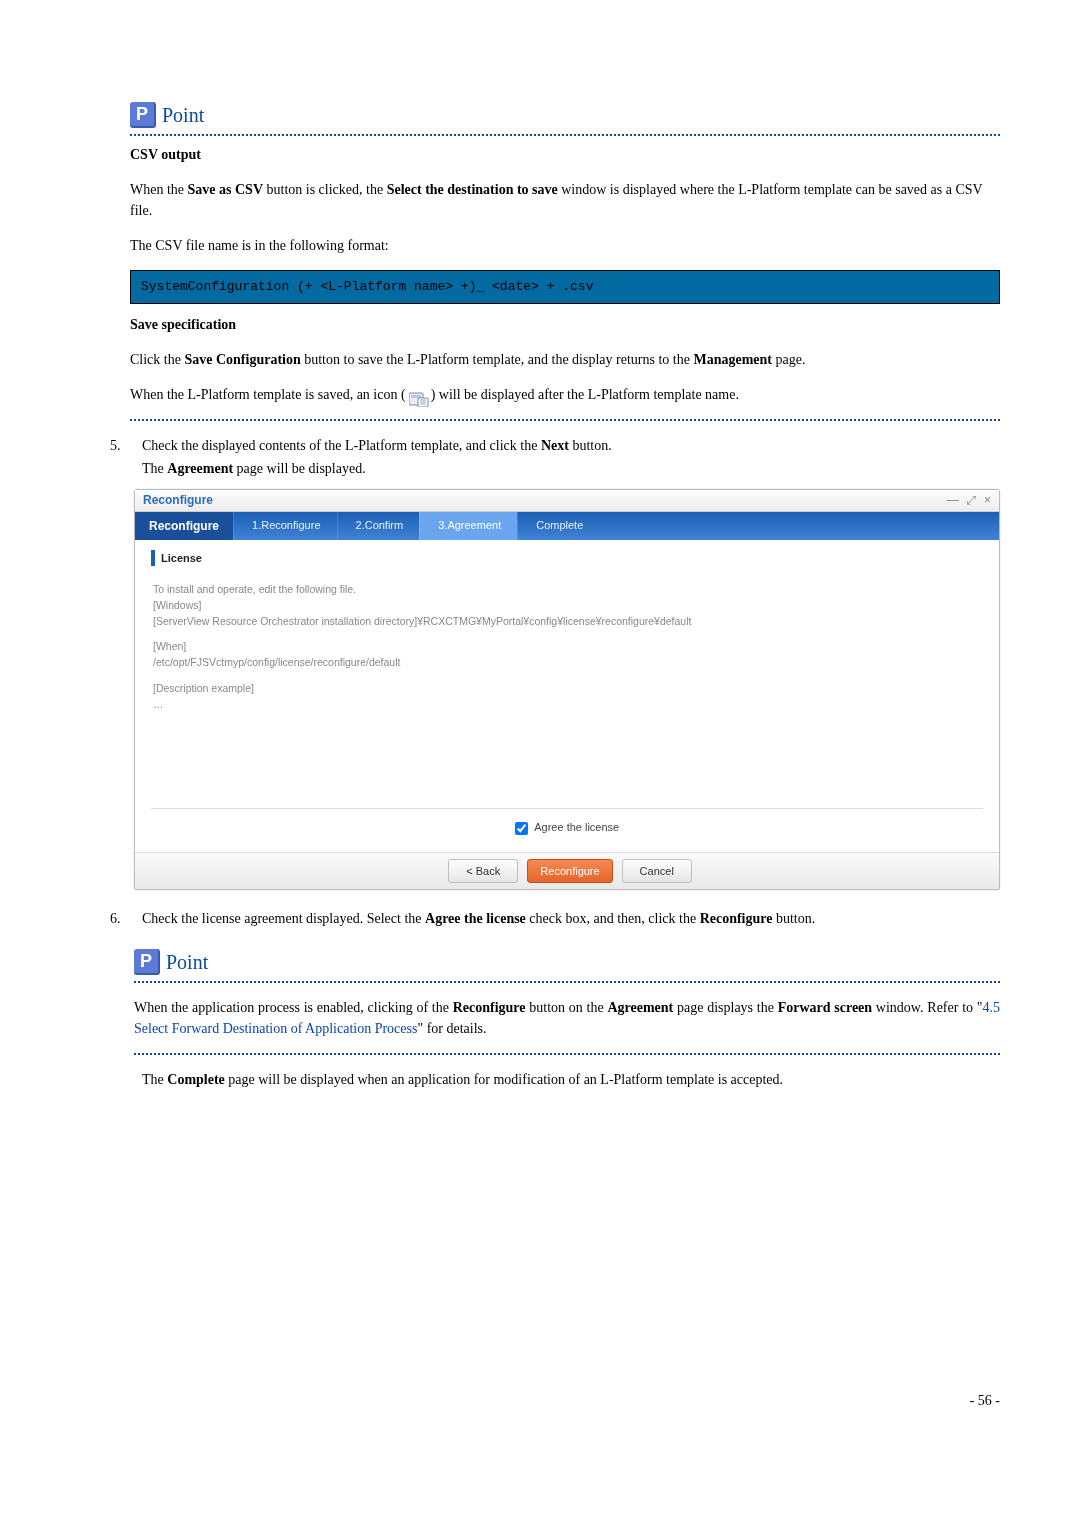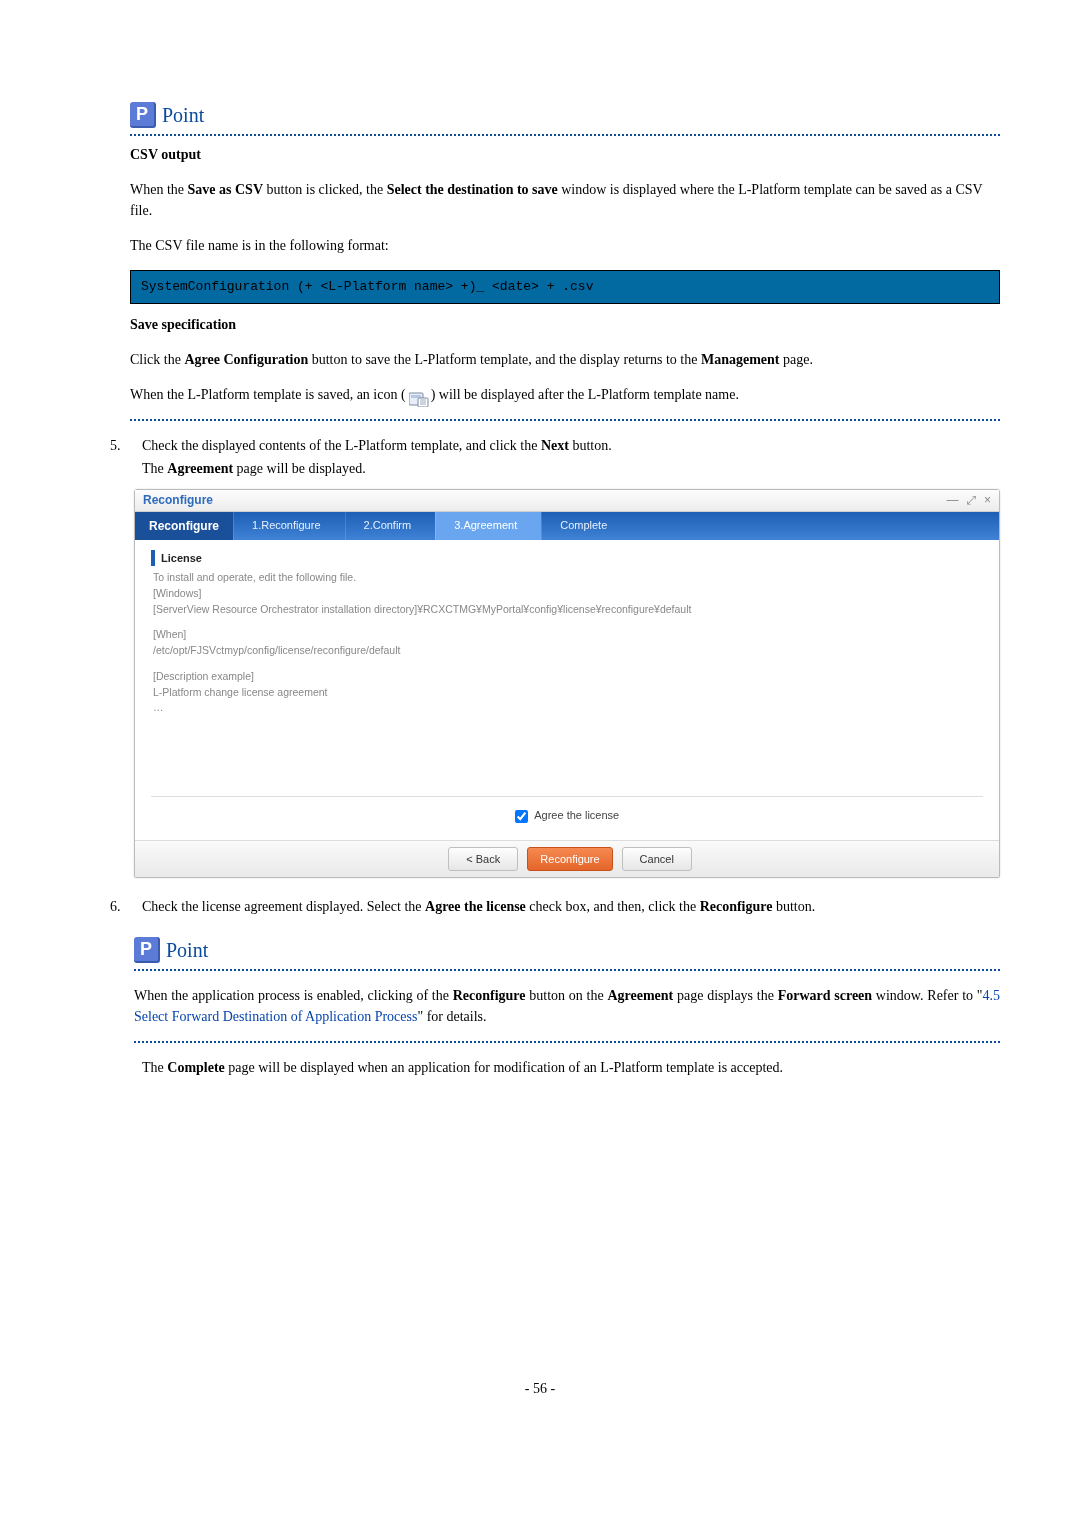--- a/index.html
+++ b/index.html
@@ -91,37 +91,37 @@
     display:flex; align-items: stretch; color:#fff;
   }
   .mock-tab-title {
     background: #1a4f99;
     display:flex; align-items:center; padding: 0 14px;
     font-weight:bold; font-size:12px;
   }
   .mock-tab {
     position: relative;
     display:flex; align-items:center;
-    padding: 0 24px 0 18px;
+    padding: 0 16px 0 18px;
     color: #e6f0ff; font-size:11px;
     border-left: 1px solid rgba(255,255,255,0.15);
     text-align: center;
   }
   .mock-tab::after {
     content:''; position:absolute; right:-8px; top:0; bottom:0;
     width:0; border-top:14px solid transparent; border-bottom:14px solid transparent;
     border-left:10px solid transparent;
   }
   .mock-tab.active { background:#6aa6f0; color:#fff; }
   .mock-body { padding: 10px 16px 12px 16px; }
   .mock-step { color:#1d5fb4; font-weight:bold; margin: 2px 0 14px 2px; font-size:12px; }
   .mock-panel-title {
     border-left: 4px solid #1d5fb4;
     padding-left: 6px; font-weight:bold; color:#222;
-    margin-bottom: 0;
+    margin-bottom: 12px;
   }
   .mock-license {
     color:#888; font-size:10.5px; line-height:1.5;
     padding: 4px 2px 0 2px;
     min-height: 230px;
   }
   .mock-license .grp { margin-bottom: 10px; }
   .mock-check-row {
     border-top: 1px solid #ddd;
     padding: 10px 0 4px 0;
@@ -139,42 +139,42 @@
     display:inline-block; min-width:70px; padding:3px 12px;
     border:1px solid #bfbfbf; border-radius:3px;
     background: linear-gradient(#fefefe,#e6e6e6);
     color:#333; font-size:11px; margin-left:6px;
     cursor: pointer;
   }
   .mock-btn.primary {
     background: linear-gradient(#f58a52,#e4652a);
     border-color:#c8511b; color:#fff;
   }
-  .page-num { text-align:center; margin-top: 300px; font-size:14px; }
+  .page-num { text-align:right; margin-top: 300px; font-size:14px; }
 </style>
 </head>
 <body>
 
 <div class="point-block">
   <div class="point-header">
     <div class="point-icon">P</div>
     <div class="point-label">Point</div>
   </div>
   <hr class="dotted-sep">
 
   <div class="subhead">CSV output</div>
   <p class="para">
     <span>When the </span><b>Save as CSV</b><span> button is clicked, the </span><b>Select the destination to save</b><span> window is displayed where the L-Platform template can be saved as a CSV file.</span>
   </p>
   <p class="para">The CSV file name is in the following format:</p>
   <div class="codebox">SystemConfiguration (+ &lt;L-Platform name&gt; +)_ &lt;date&gt; + .csv</div>
 
   <div class="subhead">Save specification</div>
   <p class="para">
-    <span>Click the </span><b>Agree Configuration</b><span> button to save the L-Platform template, and the display returns to the </span><b>Management</b><span> page.</span>
+    <span>Click the </span><b>Save Configuration</b><span> button to save the L-Platform template, and the display returns to the </span><b>Management</b><span> page.</span>
   </p>
   <p class="para">
     <span>When the L-Platform template is saved, an icon ( </span>
     <span class="saved-icon">
       <svg width="20" height="16" viewBox="0 0 20 16">
         <rect x="0" y="2" width="14" height="12" rx="1" fill="#e8eef7" stroke="#7a8aa6" stroke-width="1"></rect>
         <rect x="2" y="4" width="10" height="3" fill="#b8c7e2"></rect>
         <rect x="9" y="7" width="10" height="9" rx="1" fill="#fff" stroke="#7a8aa6" stroke-width="1"></rect>
         <line x1="11" y1="9" x2="17" y2="9" stroke="#9aa8bd"></line>
         <line x1="11" y1="11" x2="17" y2="11" stroke="#9aa8bd"></line>
@@ -218,21 +218,20 @@
             <div>To install and operate, edit the following file.</div>
             <div>[Windows]</div>
             <div>[ServerView Resource Orchestrator installation directory]¥RCXCTMG¥MyPortal¥config¥license¥reconfigure¥default</div>
           </div>
           <div class="grp">
             <div>[When]</div>
             <div>/etc/opt/FJSVctmyp/config/license/reconfigure/default</div>
           </div>
           <div class="grp">
             <div>[Description example]</div>
-            <div>L-Platform change license agreement</div>
             <div>…</div>
           </div>
         </div>
         <div class="mock-check-row">
           <label>
             <input type="checkbox" checked="" style="">
             <span>Agree the license</span>
           </label>
         </div>
       </div>

